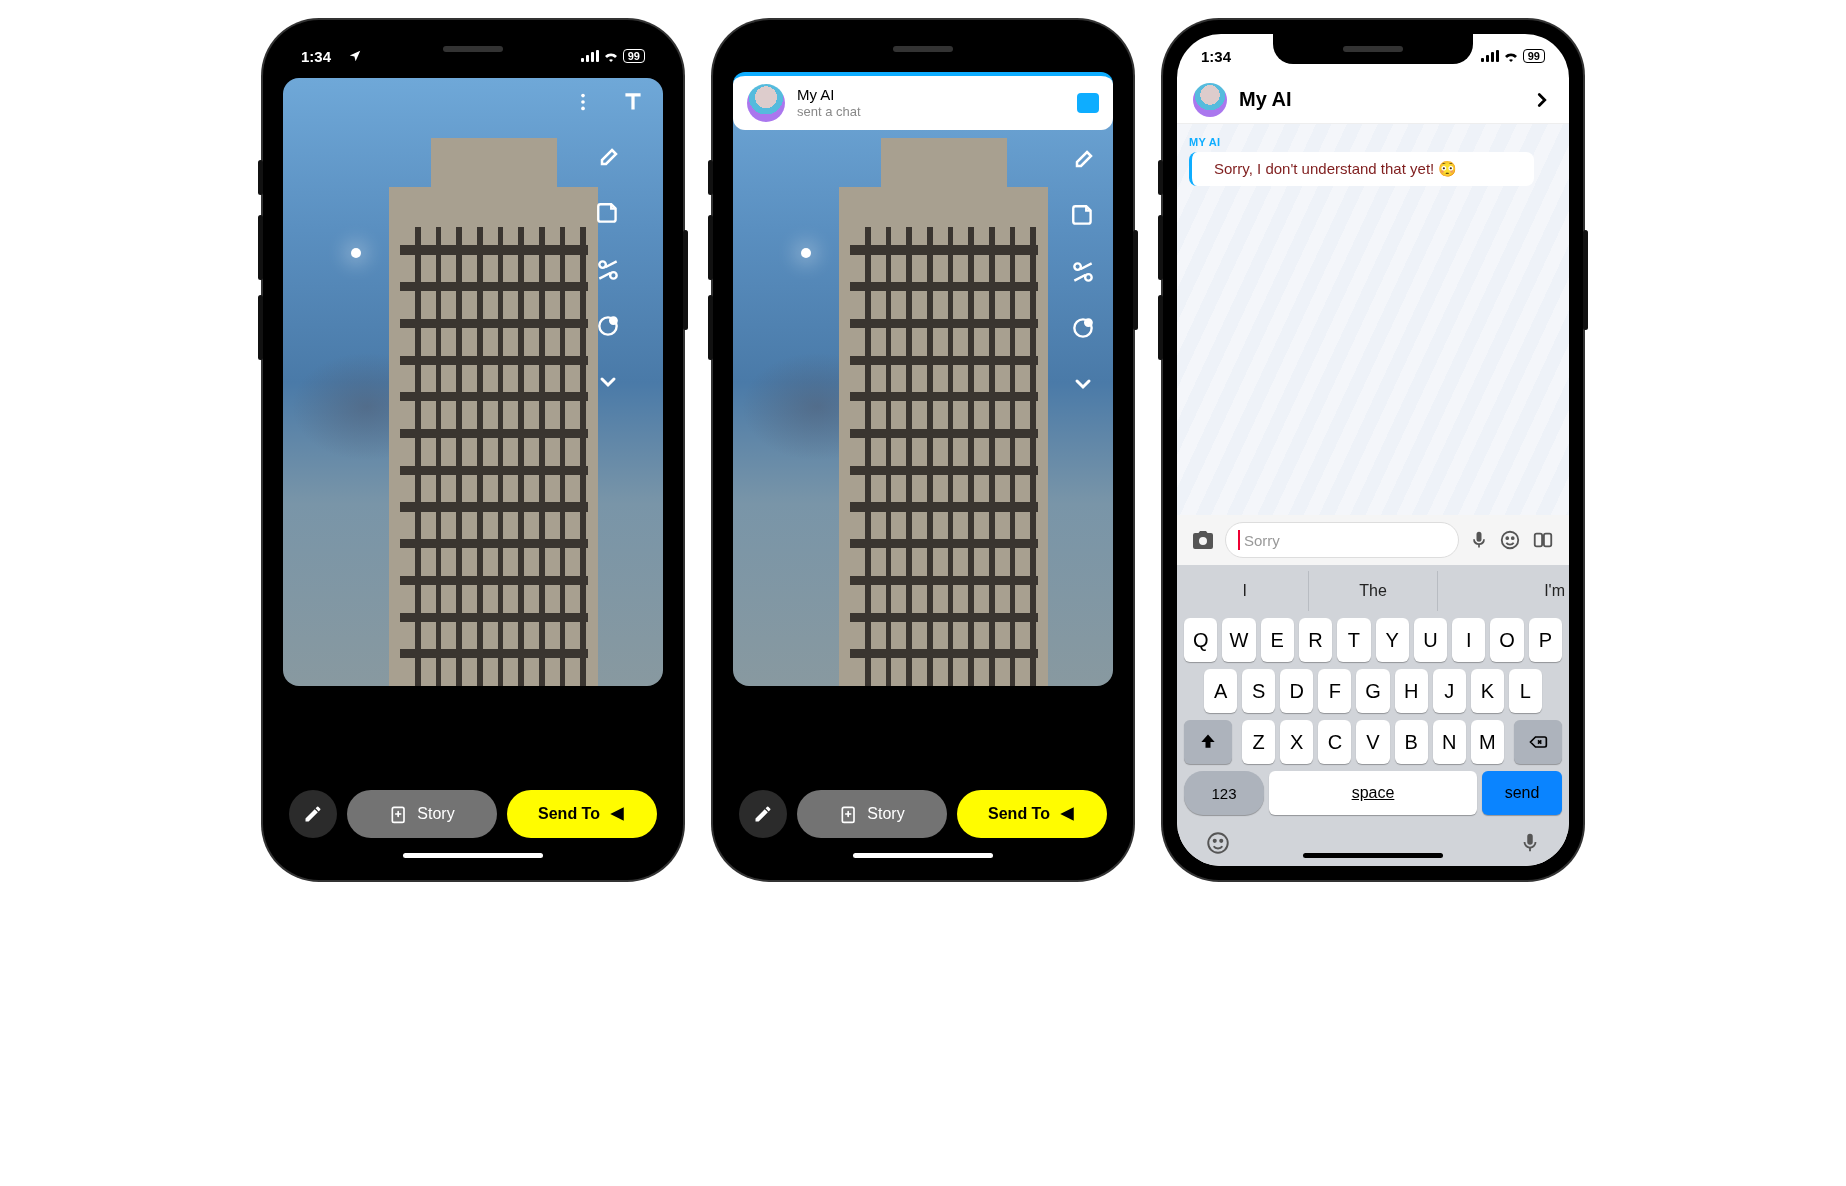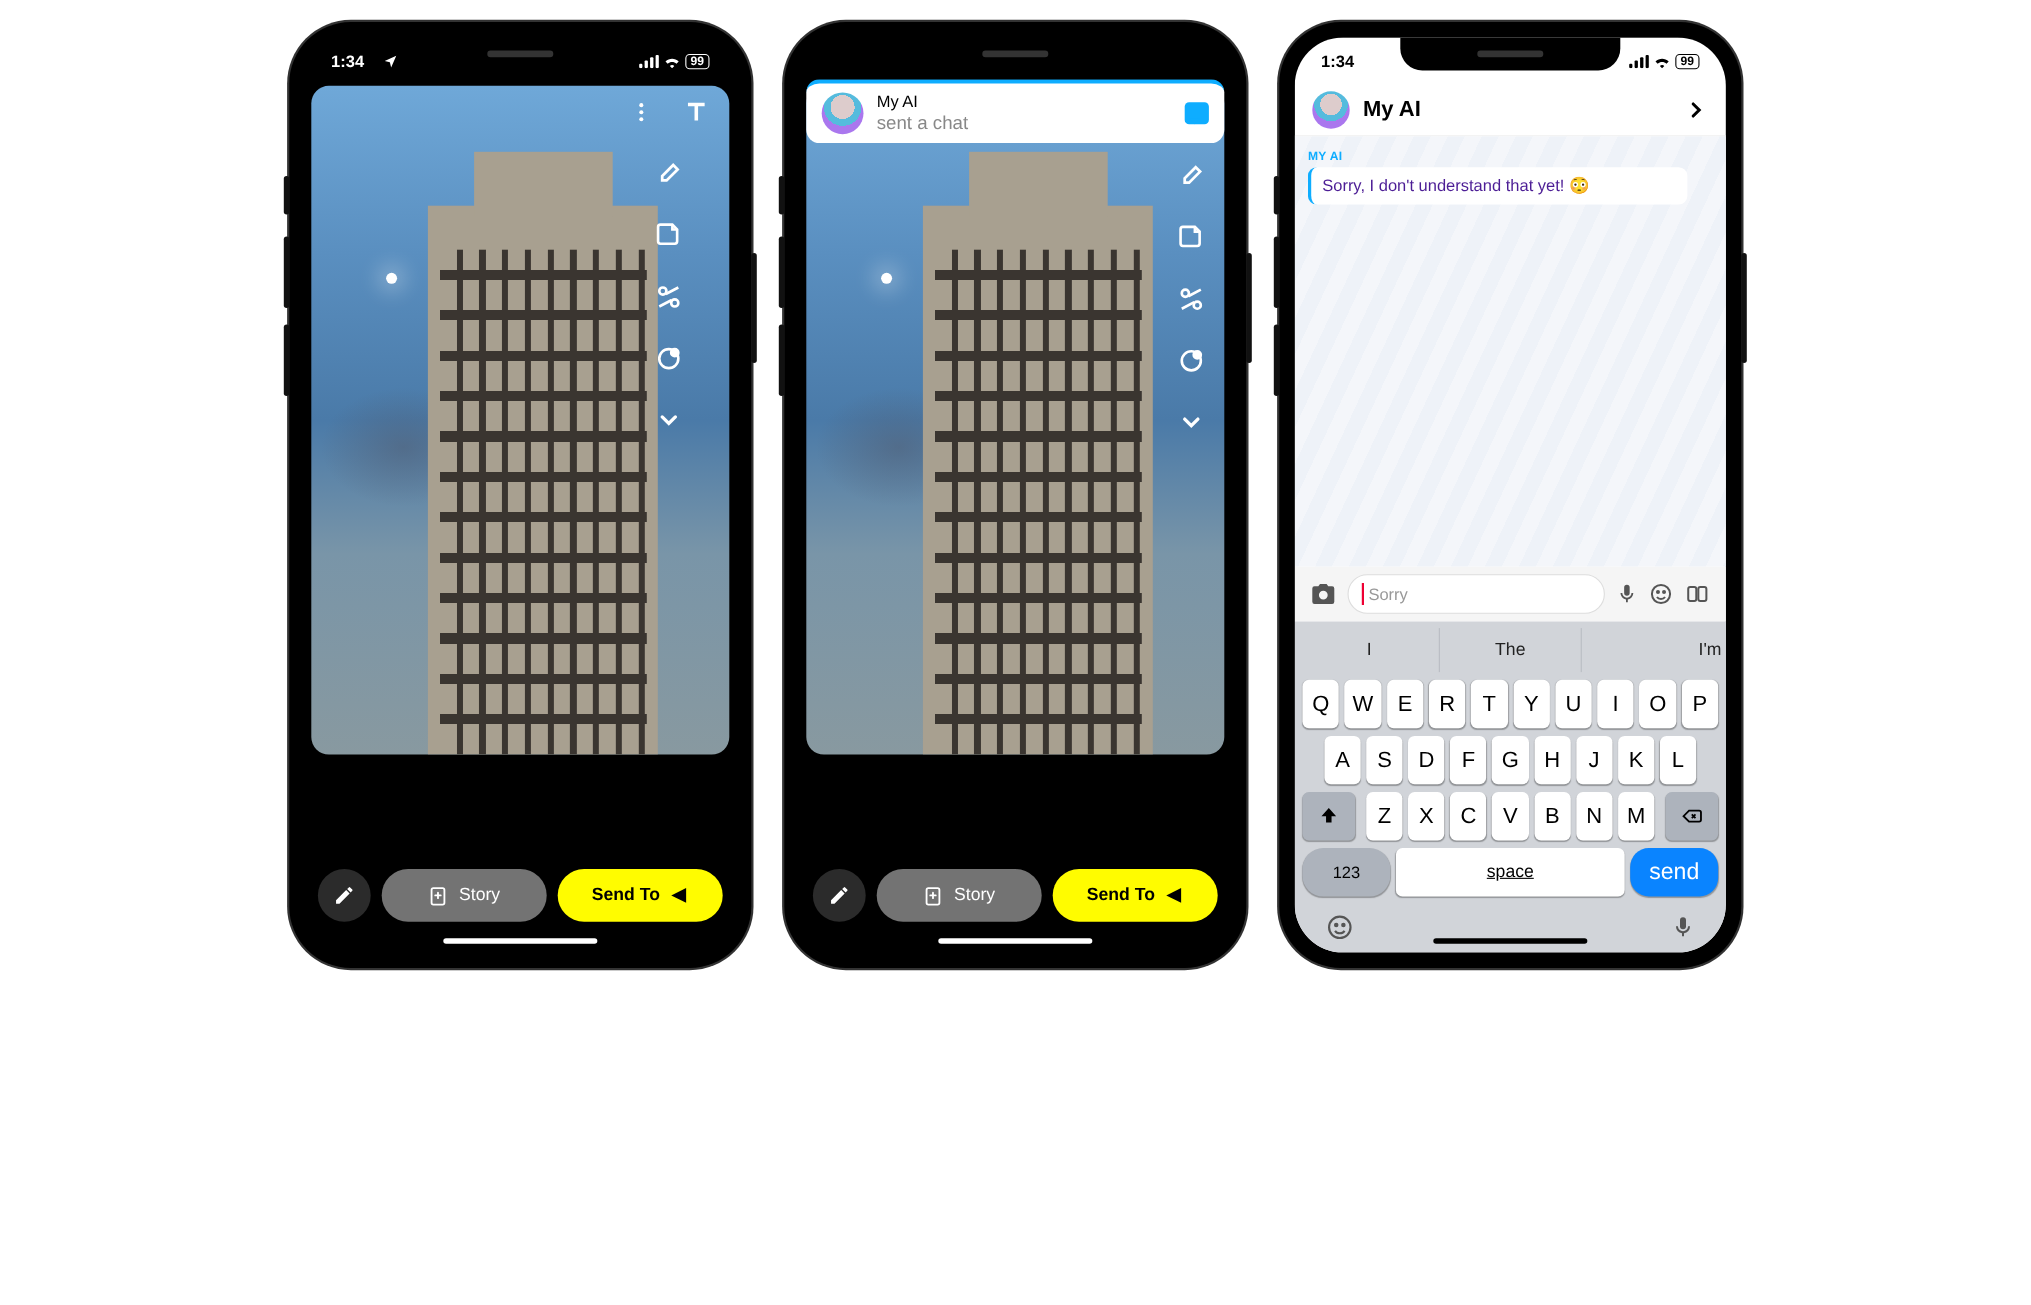--- a/index.html
+++ b/index.html
@@ -131,41 +131,41 @@
     border-top:4px solid #0eadff;
     display:flex; align-items:center; padding:0 14px; gap:12px;
     z-index:40; cursor:pointer;
   }
   .avatar {
     width:38px; height:38px; border-radius:50%;
     background: radial-gradient(circle at 50% 35%, #dcc 0 35%, #5bd 35% 55%, #a7e 55%);
   }
   .notif-text { flex:1; line-height:1.2; }
   .notif-title { font-size:15px; color:#000; font-weight:500;}
-  .notif-sub { font-size:17px; color:#888; }
+  .notif-sub { font-size:13px; color:#888; }
   .chat-icon { width:22px; height:20px; background:#0eadff; border-radius:4px; position:relative;}
   .chat-icon::after { content:''; position:absolute; bottom:-5px; left:4px; width:0; height:0; border:5px solid transparent; border-top-color:#0eadff;}
 
   
   .chat-screen { background:#fff; width:100%; height:100%; position:relative; display:flex; flex-direction:column;}
   .chat-header {
     height:90px; padding:42px 16px 0; display:flex; align-items:center; gap:12px;
     border-bottom:1px solid #eee;
   }
   .chat-title { font-size:20px; font-weight:700; flex:1; }
   .chat-body {
     flex:1; position:relative; overflow:hidden;
     background:
       repeating-linear-gradient(115deg, #f4f6fa 0 14px, #eef2f8 14px 28px);
   }
   .msg {
     margin:12px; max-width:88%;
   }
   .msg-sender { font-size:11px; font-weight:700; color:#0eadff; margin-bottom:4px; letter-spacing:0.3px;}
-  .msg-bubble { background:#fff; border-radius:8px; padding:8px 10px; border-left:3px solid #0eadff; font-size:15px; color:#4c1d95;}
+  .msg-bubble { background:#fff; border-radius:8px; padding:8px 22px; border-left:3px solid #0eadff; font-size:15px; color:#7f1d1d;}
   .chat-input-row {
     height:50px; display:flex; align-items:center; gap:10px; padding:0 14px;
     background:#f5f5f5;
   }
   .chat-input {
     flex:1; height:36px; border-radius:18px; background:#fff; border:1px solid #ddd;
     display:flex; align-items:center; padding:0 12px; font-size:15px; color:#999;
   }
   .chat-input .cursor { width:2px; height:20px; background:#e03; margin-right:4px;}
   .ic { color:#555; cursor:pointer; display:flex; }
@@ -175,21 +175,21 @@
   .sug:last-child{border:none;text-align:right;}
   .krow { display:flex; gap:5px; margin:7px 3px; justify-content:center;}
   .key {
     flex:1; height:44px; background:#fff; border-radius:6px;
     box-shadow:0 1px 1px rgba(0,0,0,0.3);
     display:flex; align-items:center; justify-content:center;
     font-size:20px; color:#000; cursor:pointer; min-width:0;
   }
   .key.fn { background:#adb3bc; font-size:15px; flex:0 0 48px;}
   .key.space { flex:4;}
-  .key.send { background:#0a84ff; color:#ffffff; flex:0 0 80px; font-size:21px;border-radius:17px;}
+  .key.send { background:#0a84ff; color:#000000; flex:0 0 80px; font-size:16px;}
   .key.num { flex:0 0 80px; font-size:15px;}
   .kb-bottom { display:flex; justify-content:space-between; padding:8px 24px 0; color:#555;}
   svg { display:block; }
 </style>
 </head>
 <body>
 
 <div class="phone">
   <div class="side-btn l1"></div>
     <div class="side-btn l2"></div>

